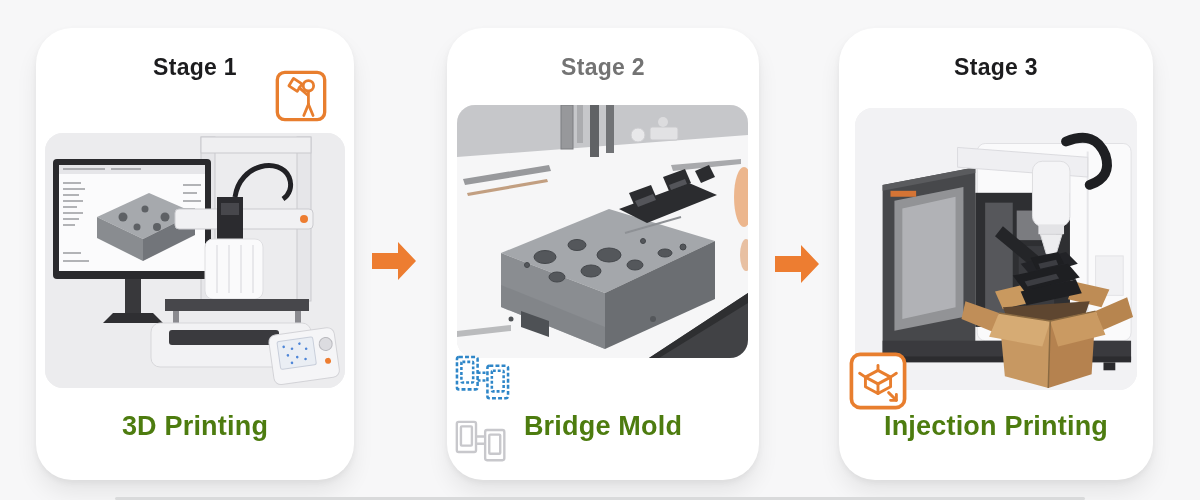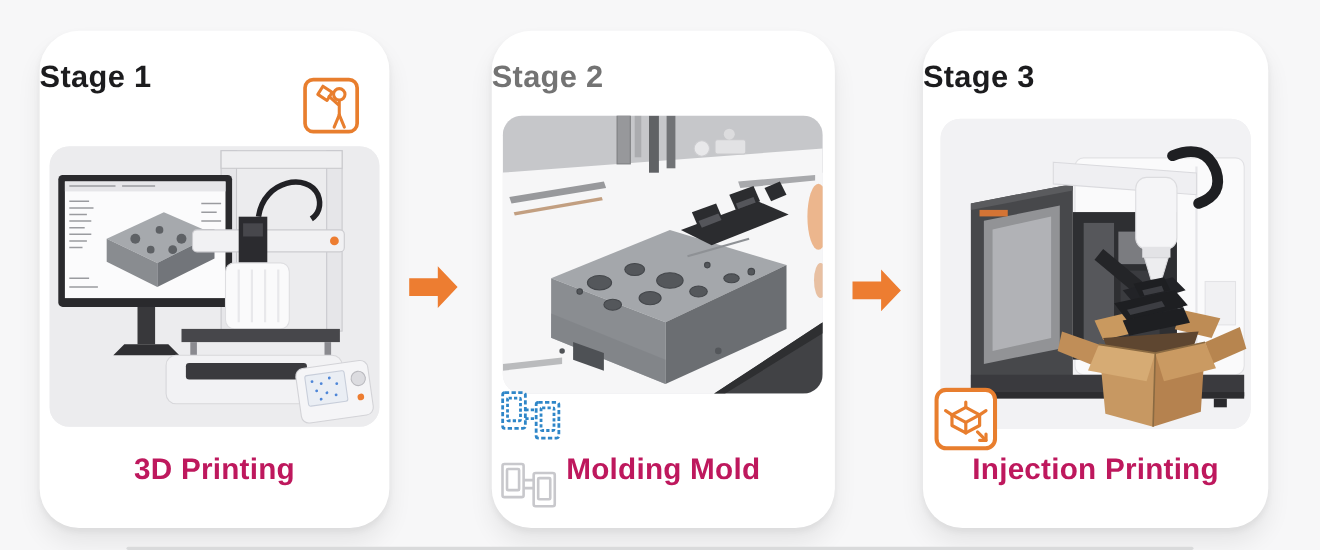--- a/index.html
+++ b/index.html
@@ -11,27 +11,27 @@
   }
   .card{
     position:absolute;top:28px;height:452px;background:#FFFFFF;
     border-radius:36px;
     box-shadow:0 14px 22px rgba(0,0,0,.07), 0 3px 6px rgba(0,0,0,.05);
   }
   .card.c1{left:36px;width:318px;}
   .card.c2{left:447px;width:312px;}
   .card.c3{left:839px;width:314px;}
   .stage-title{
-    margin:0;padding-top:26px;
-    font-size:28px;font-weight:bold;letter-spacing:.3px;color:#1C1C1E;
+    margin:0;padding-top:26px;text-align:center;
+    font-size:23px;font-weight:bold;letter-spacing:.3px;color:#1C1C1E;
   }
   .c2 .stage-title{color:#737373;}
   .stage-label{
     position:absolute;left:0;right:0;bottom:38px;text-align:center;
-    font-size:27px;font-weight:bold;color:#be185d;letter-spacing:.2px;
+    font-size:27px;font-weight:bold;color:#4d7c0f;letter-spacing:.2px;
   }
   .photo{position:absolute;overflow:hidden;border-radius:18px;background:#EDEDEF;}
   .c1 .photo{left:9px;top:105px;width:300px;height:255px;}
   .c2 .photo{left:10px;top:77px;width:291px;height:253px;}
   .c3 .photo{left:16px;top:80px;width:282px;height:282px;}
   .photo svg{display:block;width:100%;height:100%;}
   .corner-icon{position:absolute;display:block;}
   .icon-stage1{right:27px;top:42px;width:52px;height:53px;}
   .icon-stage3{left:10px;top:324px;width:58px;height:58px;}
   .mold-icon-blue{position:absolute;left:8px;top:327px;width:57px;height:47px;}
@@ -241,21 +241,21 @@
         <g fill="none" stroke="#C8C8CC" stroke-width="2.6">
           <rect x="2" y="2" width="21" height="33" rx="2"></rect>
           <rect x="6.5" y="7" width="12" height="21" rx="1"></rect>
           <rect x="33" y="11" width="21" height="33" rx="2"></rect>
           <rect x="37.5" y="16" width="12" height="21" rx="1"></rect>
           <path d="M23 18 h10 M23 26 h10"></path>
         </g>
       </svg>
     </span>
 
-    <div class="stage-label">Molding Mold</div>
+    <div class="stage-label">Bridge Mold</div>
   </section>
 
   <span class="arrow a2">
     <svg viewBox="0 0 48 42">
       <path d="M2 13 h26 V2 l18 19 -18 19 V29 H2 z" fill="#ED7D31"></path>
     </svg>
   </span>
 
   <section class="card c3">
     <h2 class="stage-title">Stage 3</h2>

